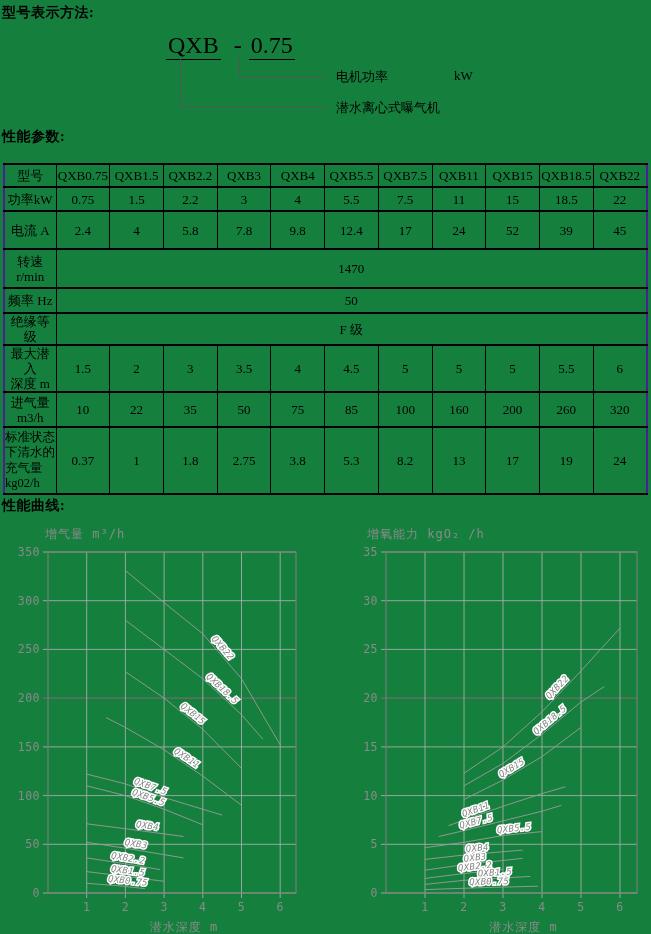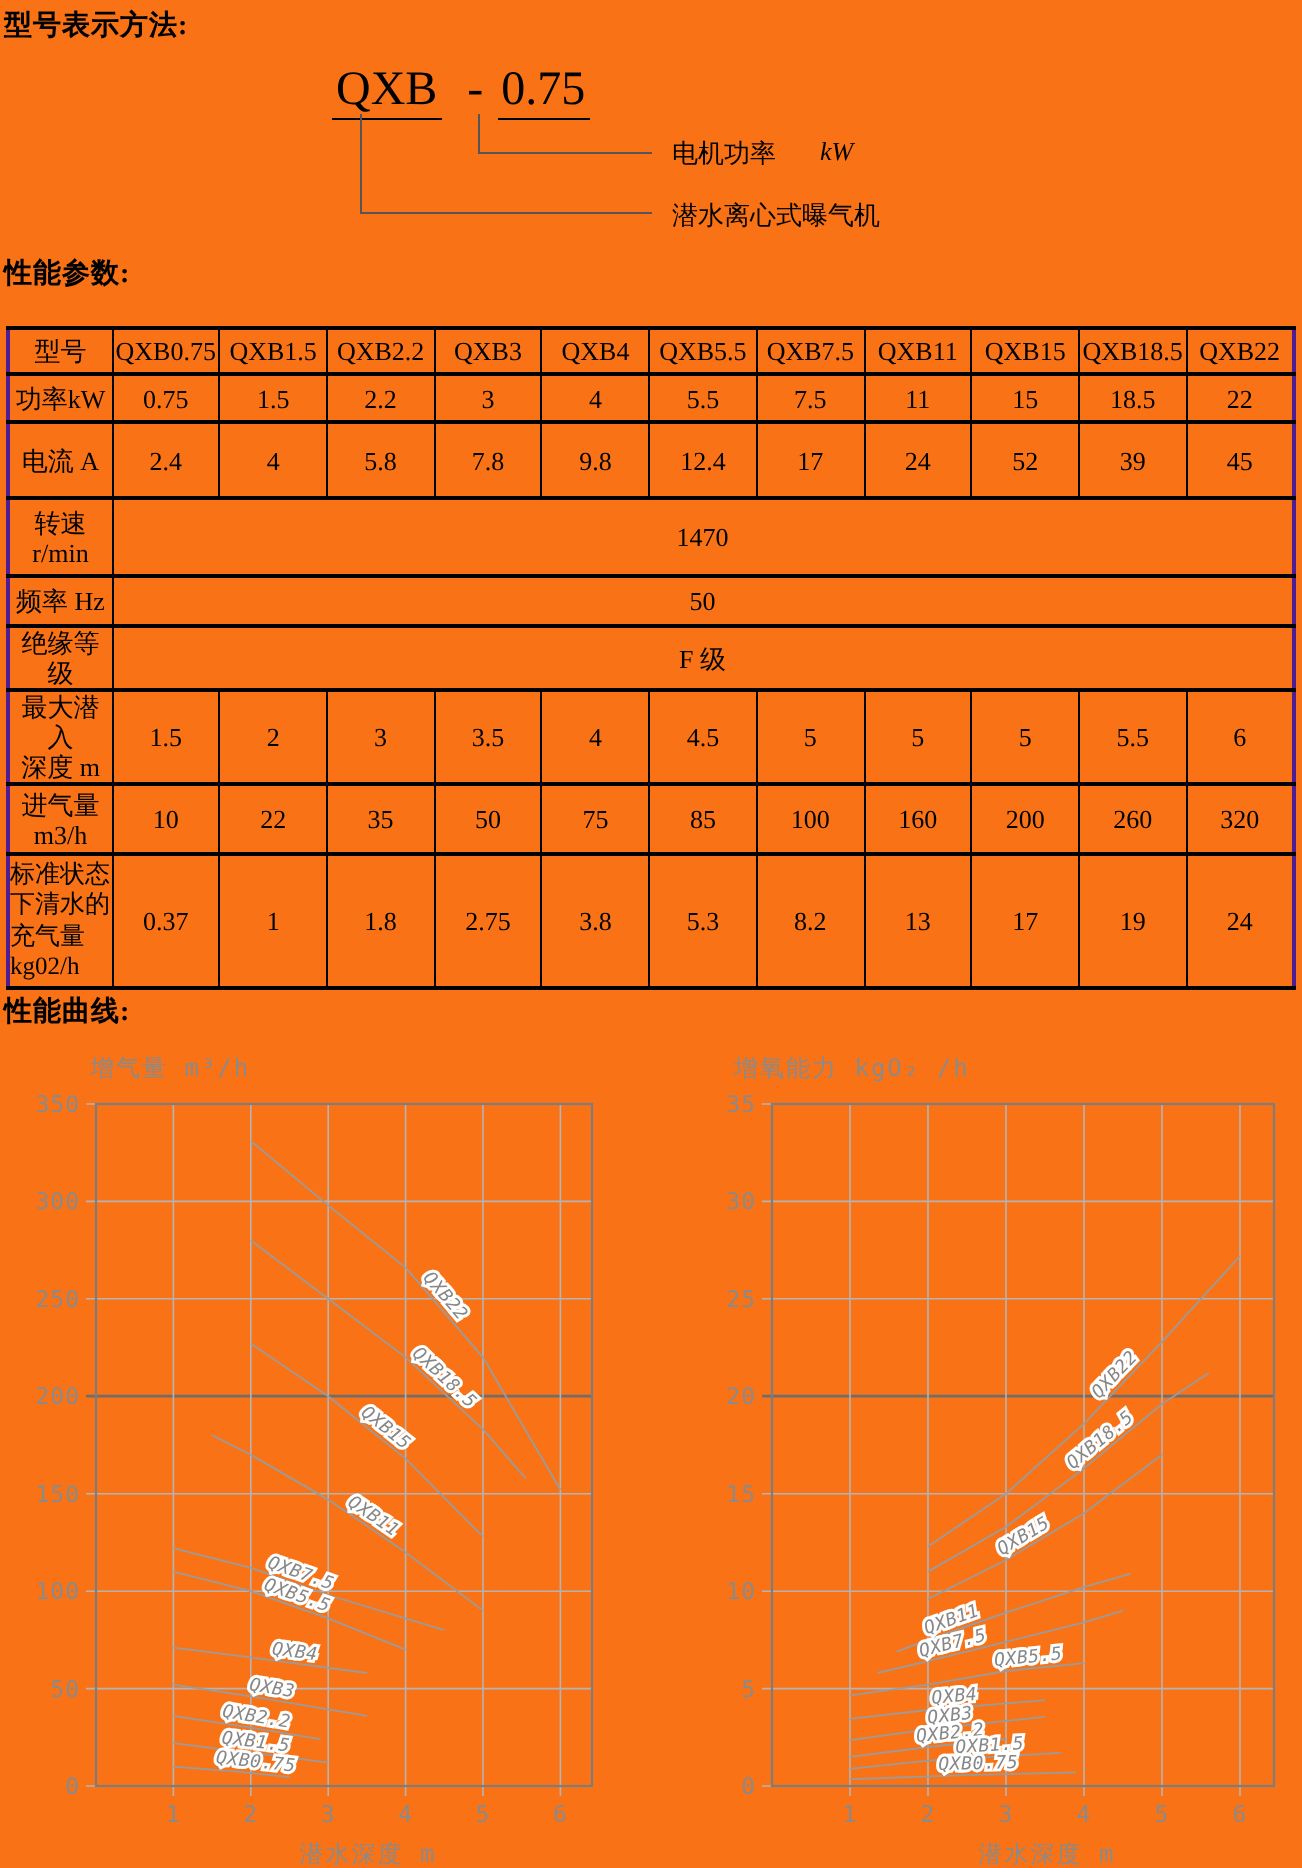--- a/index.html
+++ b/index.html
@@ -1,29 +1,29 @@
 <!DOCTYPE html>
 <html><head>
 <meta charset="utf-8">
 <style>
   html,body{margin:0;padding:0;background:#fff;}
-  #page{position:relative;width:651px;height:934px;background:#f97316;color:#000;
+  #page{position:relative;width:651px;height:934px;background:#15803d;color:#000;
         font-family:"Liberation Serif",serif;overflow:hidden;}
   .heading{position:absolute;left:2px;font-size:14px;font-weight:bold;letter-spacing:.5px;white-space:nowrap;}
   #heading-model{top:4px;}
   #heading-params{top:128px;}
   #heading-curves{top:497px;}
   
   #model-code{position:absolute;left:166px;top:32px;font-size:24px;display:flex;align-items:flex-start;white-space:nowrap;}
   #model-code .u{border-bottom:1px solid #000;padding:0 2px;}
   #model-code .dash{margin:0 7px 0 13px;}
   .cline{position:absolute;background:#555;}
   .dlabel{position:absolute;font-size:13px;white-space:nowrap;}
-  #label-power{left:336px;top:68px;display:flex;}
-  #label-power .unit{margin-left:22px;font-style:italic;}
+  #label-power{left:336px;top:68px;display:flex;gap:24px;}
+  #label-power .unit{margin-left:42px;}
   #label-type{left:336px;top:99px;}
   
   #ptable{position:absolute;left:3px;top:163px;width:645px;border-collapse:collapse;
           table-layout:fixed;text-align:center;font-size:13px;border:2px solid #4c1d95;}
   #ptable td{border:1px solid #000;border-top-width:2px;border-bottom-width:2px;
              padding:0;line-height:15px;white-space:pre-line;overflow:hidden;}
   #ptable td.left-label{text-align:left;font-size:12.5px;line-height:15.2px;}
   
   svg{position:absolute;}
   .tick{font:11.5px "DejaVu Sans Mono",monospace;fill:#8a8a8a;letter-spacing:.5px;}

